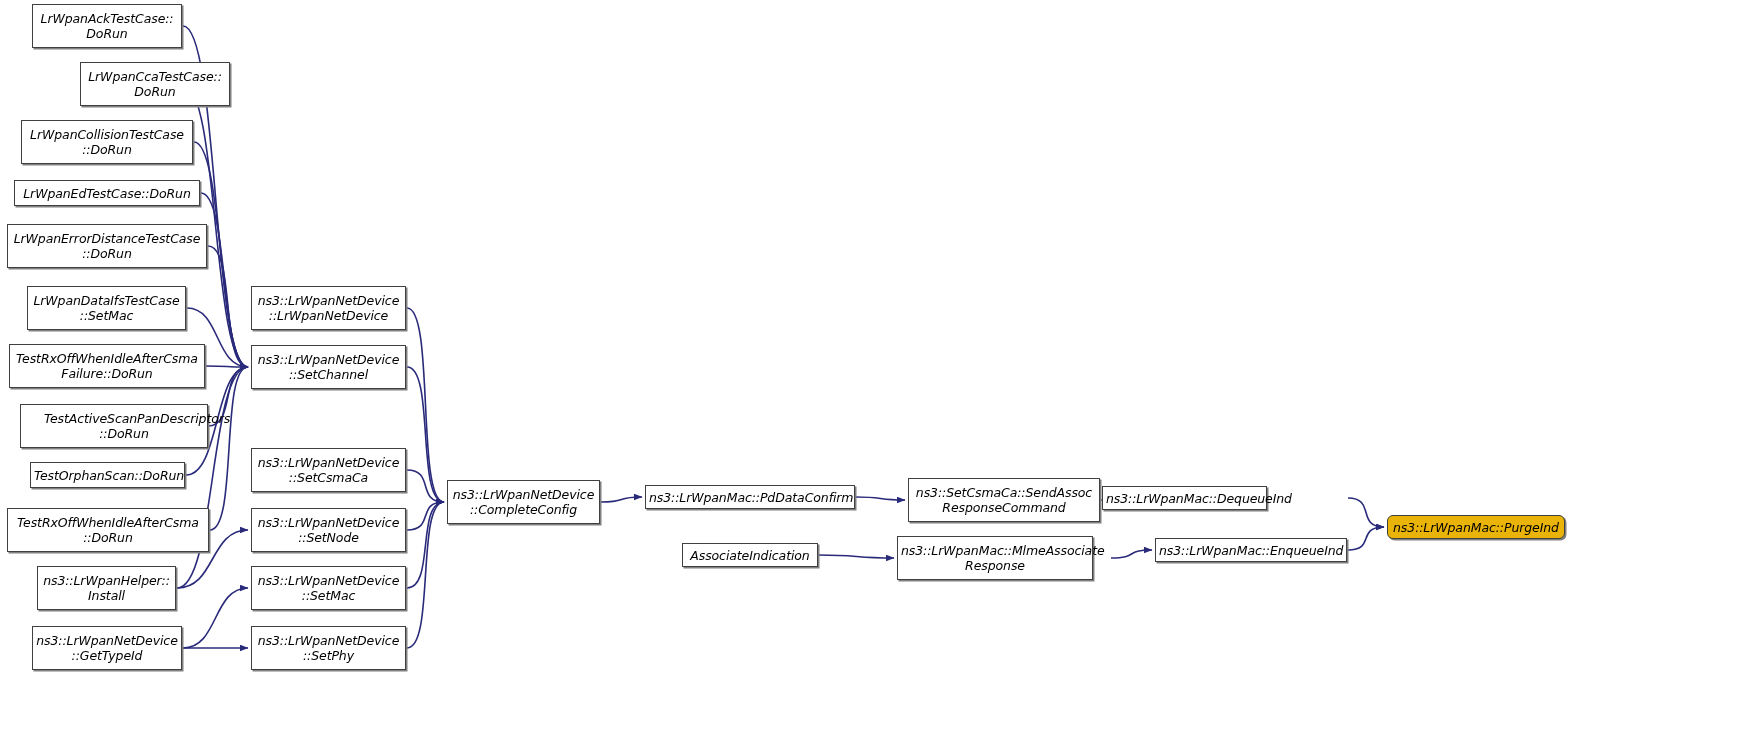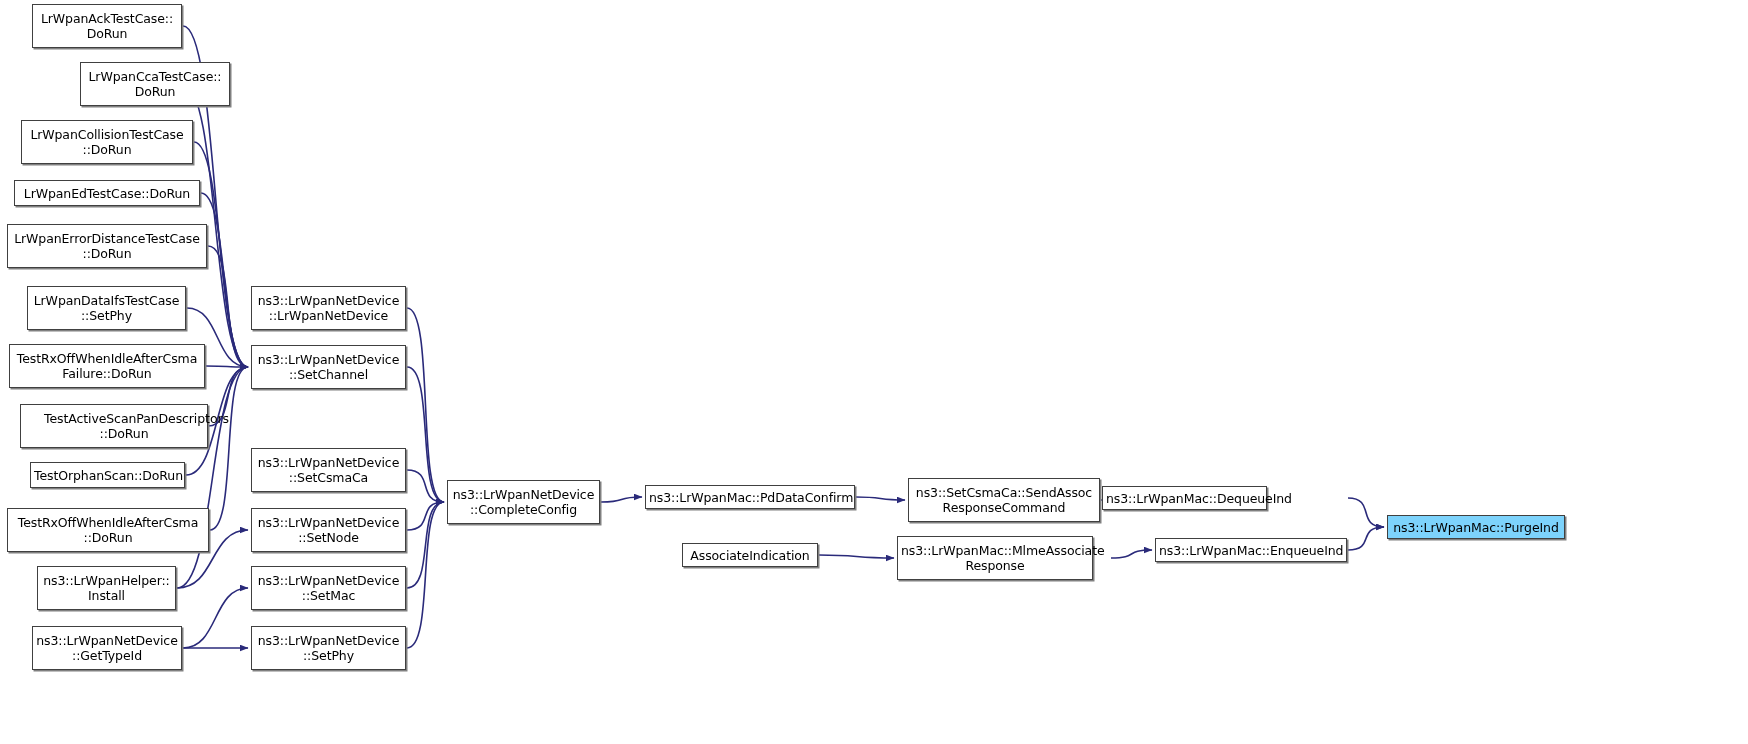--- a/index.html
+++ b/index.html
@@ -33,24 +33,26 @@
     font-size: 12.5px;
     line-height: 15px;
     text-align: center;
     display: flex;
     align-items: center;
     justify-content: center;
     white-space: pre-line;
     letter-spacing: -0.1px;
     box-shadow: 1.5px 1.5px 0 0 #808080;
     z-index: 2;
+    font-style: italic;
   }
   .node.highlight {
-    background: #7dd3fc;
+    background: #eab308;
     border-color: #404040;
+    border-radius: 6px;
   }
   .node span {
     display: block;
     width: 100%;
     padding: 0 3px;
     box-sizing: border-box;
   }
 </style>
 </head>
 <body>
@@ -96,21 +98,21 @@
       <div class="node" style="left: 32px; top: 4px; width: 150px; height: 44px;"><span>LrWpanAckTestCase::
 DoRun</span></div>
       <div class="node" style="left: 32px; top: 62px; width: 150px; height: 44px; margin-left: 48px;"><span>LrWpanCcaTestCase::
 DoRun</span></div>
       <div class="node" style="left: 21px; top: 120px; width: 172px; height: 44px;"><span>LrWpanCollisionTestCase
 ::DoRun</span></div>
       <div class="node" style="left: 14px; top: 180px; width: 186px; height: 26px;"><span>LrWpanEdTestCase::DoRun</span></div>
       <div class="node" style="left: 7px; top: 224px; width: 200px; height: 44px;"><span>LrWpanErrorDistanceTestCase
 ::DoRun</span></div>
       <div class="node" style="left: 27px; top: 286px; width: 159px; height: 44px;"><span>LrWpanDataIfsTestCase
-::SetPhy</span></div>
+::SetMac</span></div>
       <div class="node" style="left: 9px; top: 344px; width: 196px; height: 44px;"><span>TestRxOffWhenIdleAfterCsma
 Failure::DoRun</span></div>
       <div class="node" style="left: 20px; top: 404px; width: 188px; height: 44px; padding-left: 20px;"><span>TestActiveScanPanDescriptors
 ::DoRun</span></div>
       <div class="node" style="left: 30px; top: 462px; width: 155px; height: 26px;"><span>TestOrphanScan::DoRun</span></div>
       <div class="node" style="left: 7px; top: 508px; width: 202px; height: 44px;"><span>TestRxOffWhenIdleAfterCsma
 ::DoRun</span></div>
       <div class="node" style="left: 37px; top: 566px; width: 139px; height: 44px;"><span>ns3::LrWpanHelper::
 Install</span></div>
       <div class="node" style="left: 32px; top: 626px; width: 150px; height: 44px;"><span>ns3::LrWpanNetDevice

